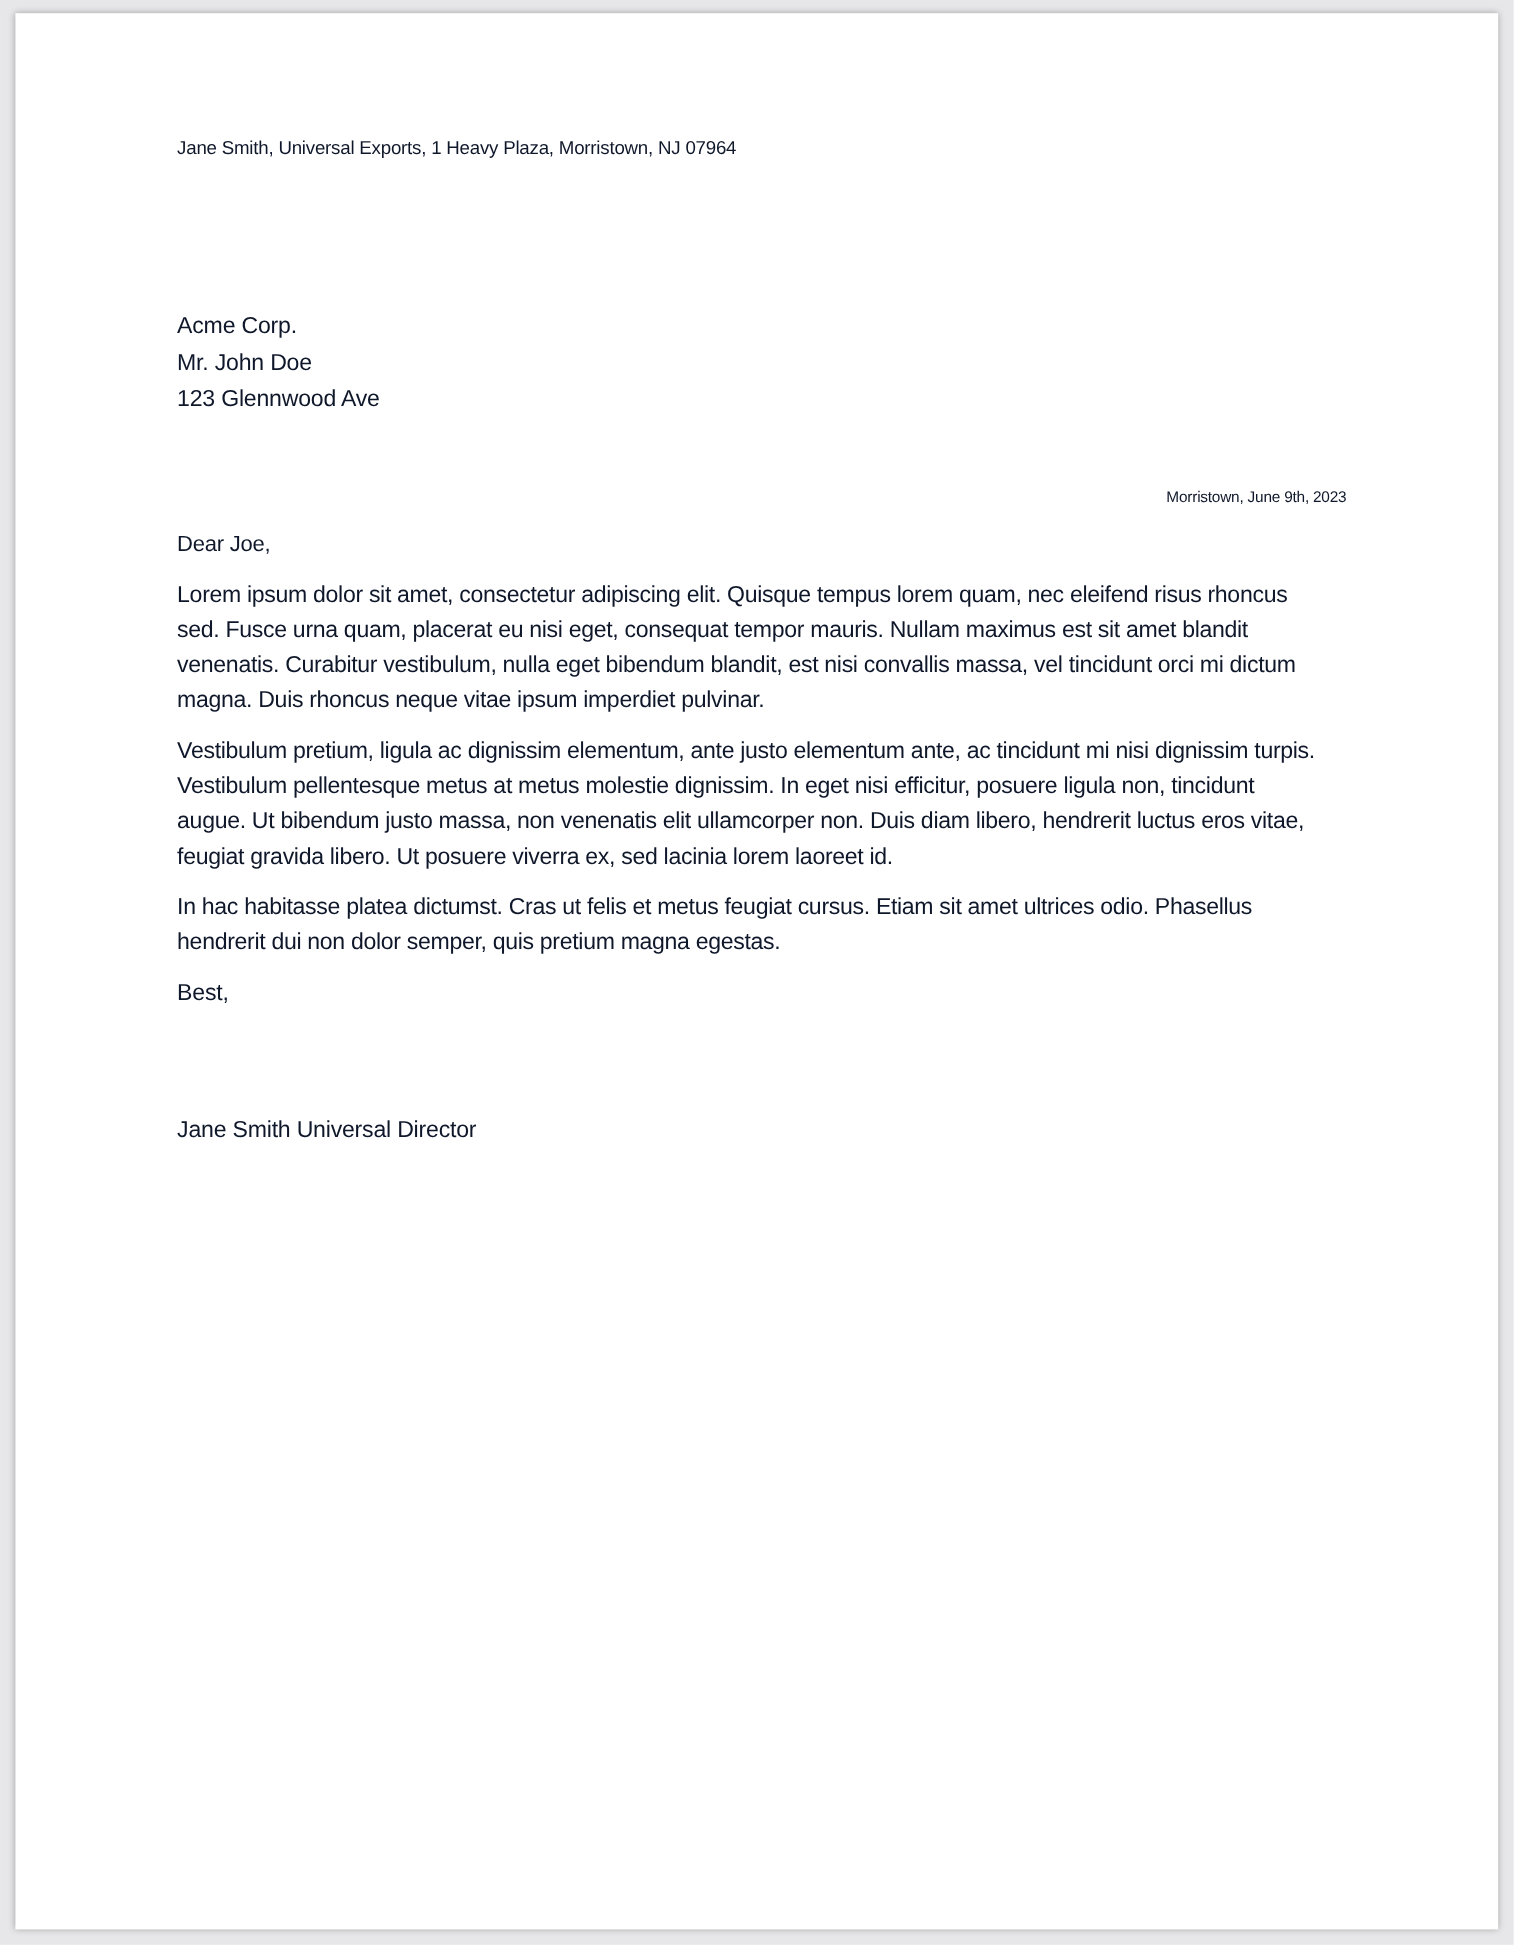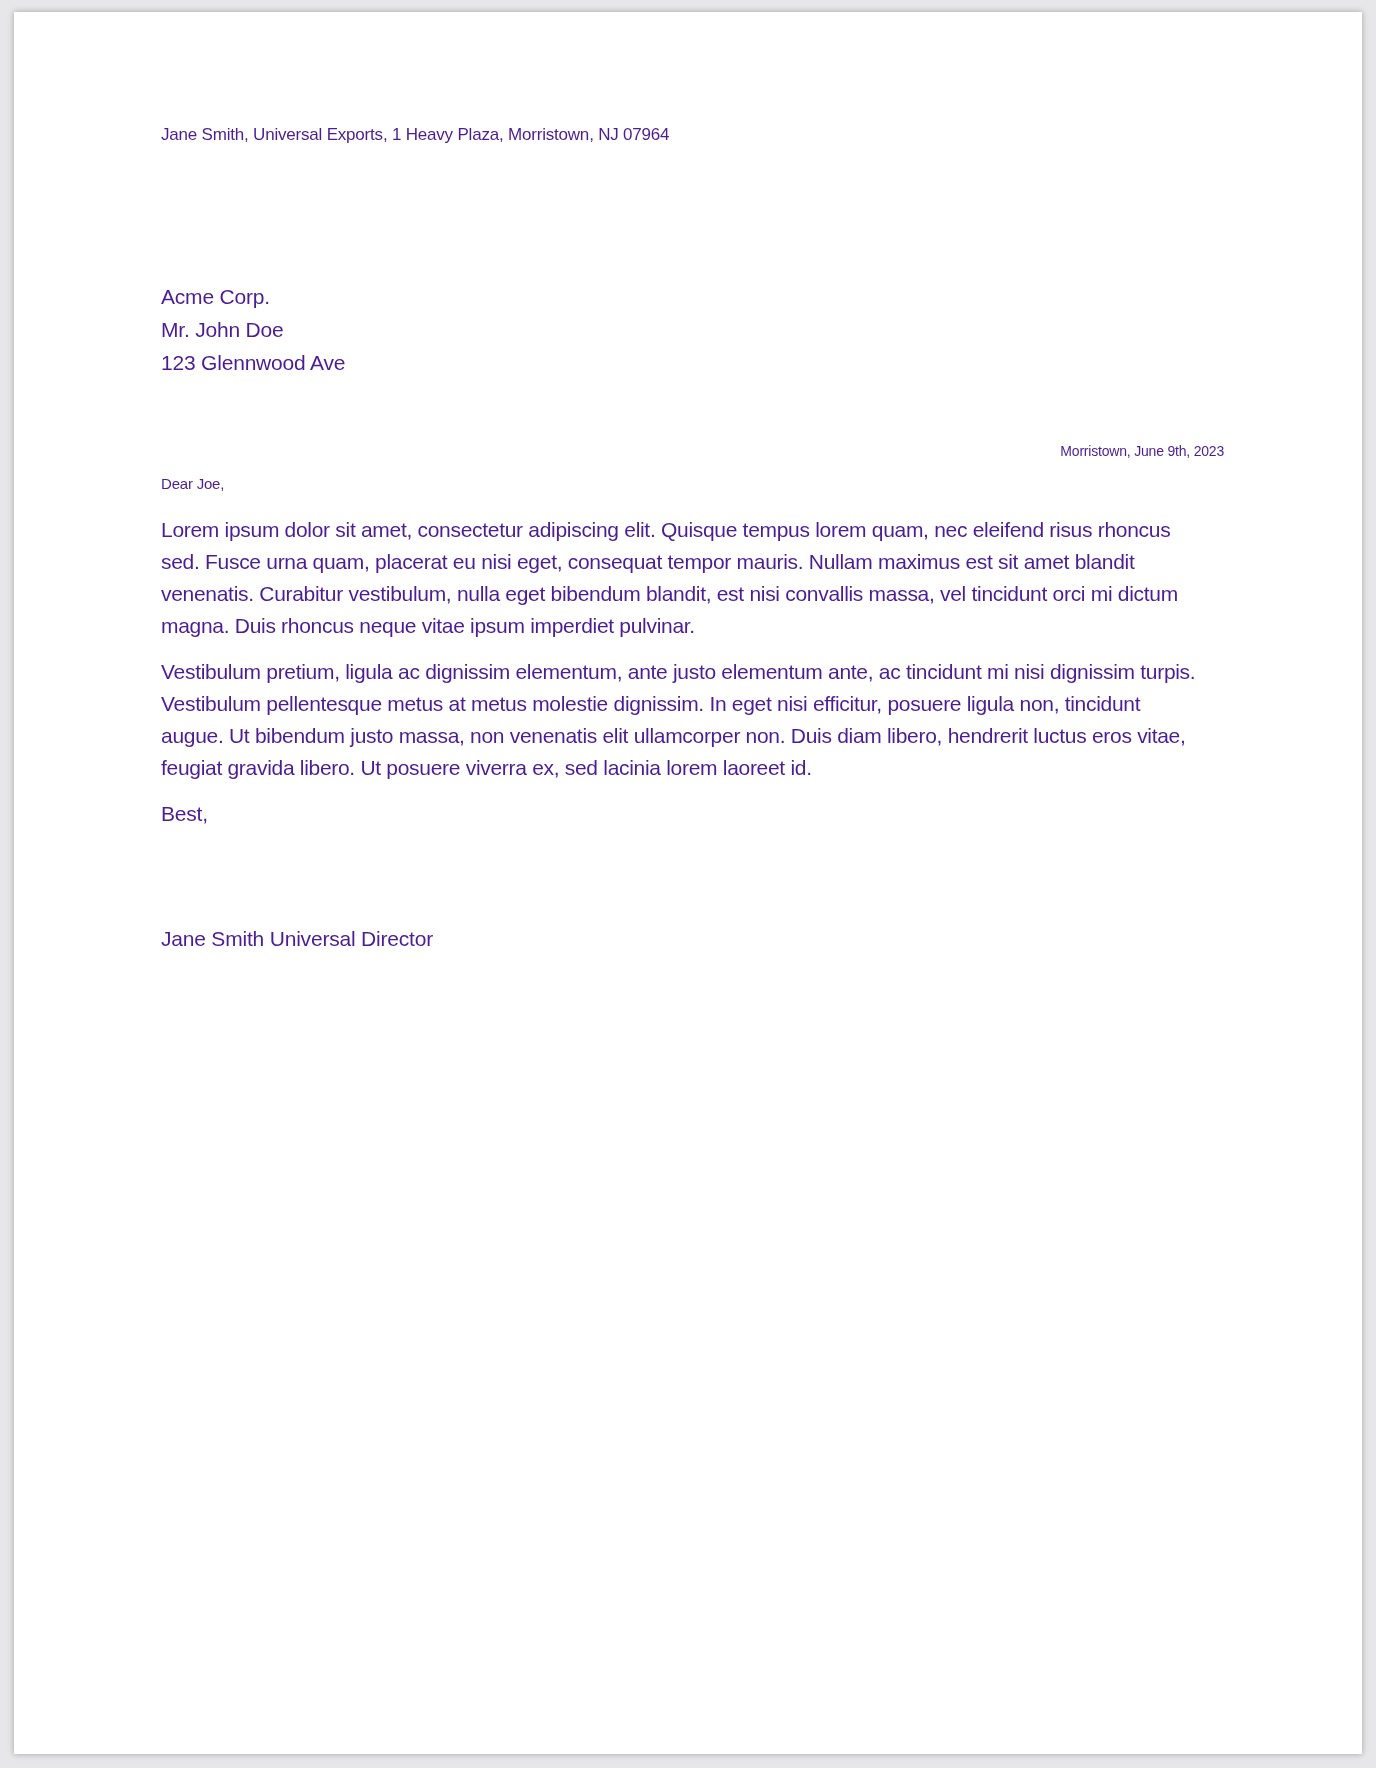--- a/index.html
+++ b/index.html
@@ -17,21 +17,21 @@
   .paper {
     position: absolute;
     left: 14px;
     top: 12px;
     width: 1348px;
     height: 1742px;
     background: #ffffff;
     box-shadow: 0 0 6px rgba(0,0,0,0.30);
     box-sizing: border-box;
     padding: 112px 138px 0 147px;
-    color: #4c1d95;
+    color: #0f172a;
   }
   .sender-line {
     font-size: 17px;
     line-height: 22px;
     letter-spacing: -0.2px;
   }
   .recipient-block {
     margin-top: 134px;
     font-size: 21px;
     line-height: 33px;
@@ -45,21 +45,22 @@
     letter-spacing: -0.2px;
   }
   .subject-line {
     margin-top: 136px;
     font-size: 21px;
     line-height: 32px;
     font-weight: bold;
     letter-spacing: -0.2px;
   }
   .salutation {
-    font-size: 15px;
+    margin-top: 11px;
+    font-size: 20px;
     line-height: 32px;
     letter-spacing: -0.2px;
   }
   .body-paragraph {
     margin: 14px 0 0 0;
     font-size: 21px;
     line-height: 32px;
     letter-spacing: -0.3px;
     max-width: 1045px;
   }
@@ -91,18 +92,19 @@
 
   <div class="date-line">Morristown, June 9th, 2023</div>
 
 
   <div class="salutation">Dear Joe,</div>
 
   <p class="body-paragraph">Lorem ipsum dolor sit amet, consectetur adipiscing elit. Quisque tempus lorem quam, nec eleifend risus rhoncus sed. Fusce urna quam, placerat eu nisi eget, consequat tempor mauris. Nullam maximus est sit amet blandit venenatis. Curabitur vestibulum, nulla eget bibendum blandit, est nisi convallis massa, vel tincidunt orci mi dictum magna. Duis rhoncus neque vitae ipsum imperdiet pulvinar.</p>
 
   <p class="body-paragraph">Vestibulum pretium, ligula ac dignissim elementum, ante justo elementum ante, ac tincidunt mi nisi dignissim turpis. Vestibulum pellentesque metus at metus molestie dignissim. In eget nisi efficitur, posuere ligula non, tincidunt augue. Ut bibendum justo massa, non venenatis elit ullamcorper non. Duis diam libero, hendrerit luctus eros vitae, feugiat gravida libero. Ut posuere viverra ex, sed lacinia lorem laoreet id.</p>
 
+  <p class="body-paragraph">In hac habitasse platea dictumst. Cras ut felis et metus feugiat cursus. Etiam sit amet ultrices odio. Phasellus hendrerit dui non dolor semper, quis pretium magna egestas.</p>
 
   <div class="closing">Best,</div>
 
   <div class="signature">Jane Smith Universal Director</div>
 
 </div>
 
 </body></html>

